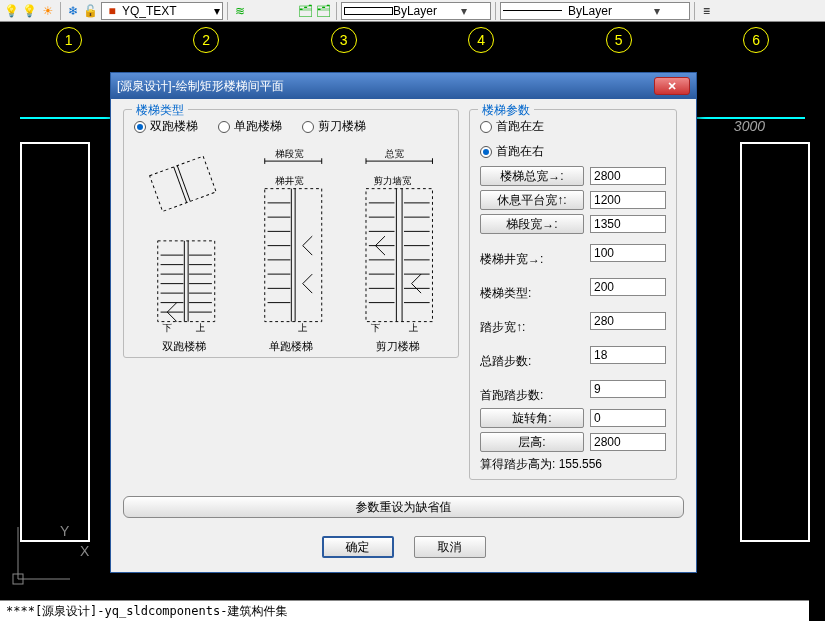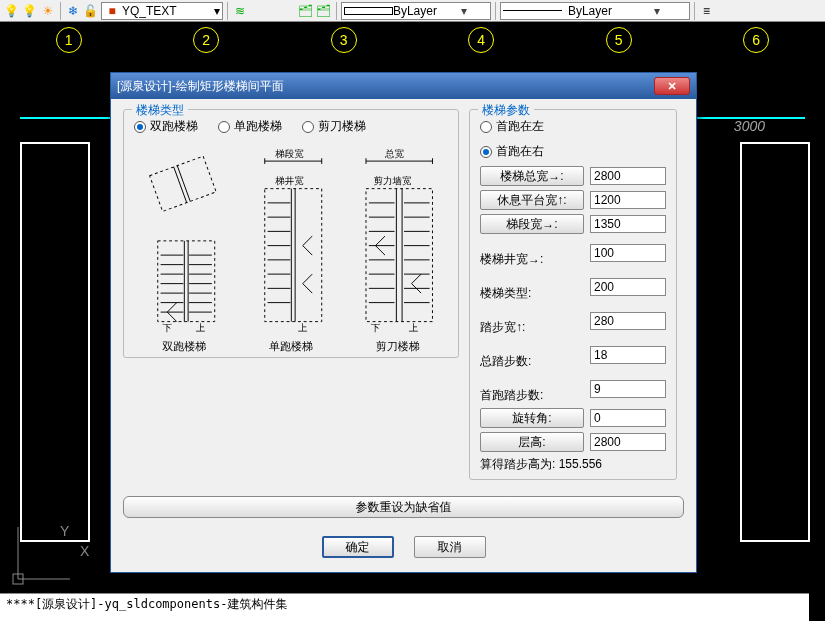--- a/index.html
+++ b/index.html
@@ -28,21 +28,21 @@
 .bubble { width: 26px; height: 26px; border-radius: 50%; border: 1px solid #ff0; color: #ff0; display: flex; align-items: center; justify-content: center; font-size: 14px; }
 .canvas .dim15000 { position: absolute; top: 50px; left: 50%; transform: translateX(-50%); color: #ff0; font-style: italic; font-size: 14px; }
 .canvas .dim3000 { position: absolute; top: 75px; right: 60px; color: #a3a3a3; font-style: italic; font-size: 14px; margin-top: 21px; }
 .canvas .cyan-line { position: absolute; top: 95px; left: 20px; right: 20px; height: 2px; background: #0ff; }
 .canvas .white-rect { position: absolute; border: 2px solid #fff; }
 .canvas .ucs { position: absolute; left: 10px; bottom: 10px; width: 70px; height: 70px; }
 .canvas .ucs line { stroke: #888; stroke-width: 1; }
 .canvas .ucs rect { stroke: #888; fill: none; }
 
 
-.cmdline { position: absolute; left: 0; right: 16px; bottom: 0; height: 28px; background: #fff; border-top: 1px solid #888; padding: 2px 6px; font-family: monospace; }
+.cmdline { position: absolute; left: 0; right: 16px; bottom: 0; height: 21px; background: #fff; border-top: 1px solid #888; padding: 2px 6px; font-family: monospace; }
 
 
 .dialog { position: absolute; left: 110px; top: 72px; width: 587px; background: #f0f0f0; border: 1px solid #2a5a9e; box-shadow: 2px 2px 8px rgba(0,0,0,.6); }
 .dialog .titlebar { height: 26px; background: linear-gradient(#5a8ed6, #2a5a9e); color: #fff; display: flex; align-items: center; padding: 12px 6px; }
 .dialog .titlebar span { flex: 1; }
 .dialog .closebtn { width: 36px; height: 18px; background: linear-gradient(#e88,#c33); border-radius: 3px; border: 1px solid #a22; color: #fff; display: flex; align-items: center; justify-content: center; font-weight: bold; font-size: 11px; }
 .dialog .body { padding: 10px 12px 14px; display: flex; gap: 10px; flex-wrap: wrap; }
 
 .groupbox { border: 1px solid #bbb; border-radius: 3px; padding: 8px 10px 6px; position: relative; }
 .groupbox > legend, .groupbox > .legend { position: absolute; top: -8px; left: 8px; background: #f0f0f0; padding: 0 4px; color: #06c; }

